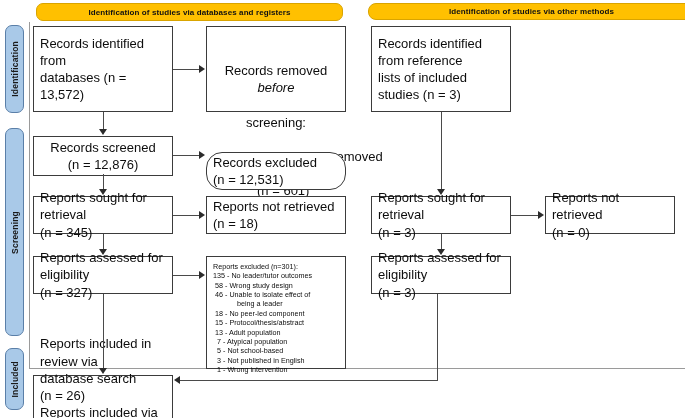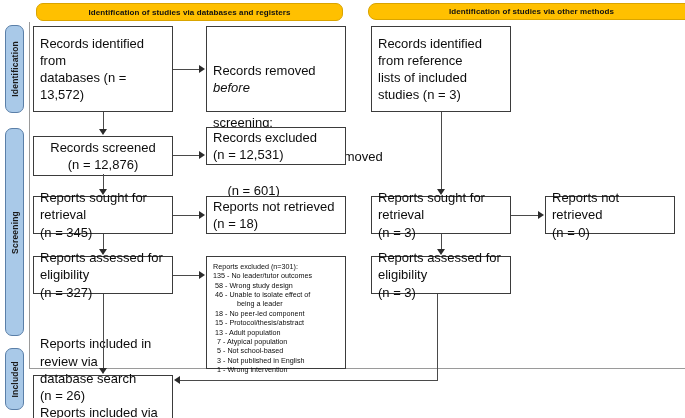--- a/index.html
+++ b/index.html
@@ -130,33 +130,33 @@
   <div class="phase-tab" style="left:5px; top:348px; width:19px; height:62px;">
     <span>Included</span>
   </div>
 
   <div class="section-header" style="left:36px; top:3px; width:307px; height:18px;">Identification of studies via databases and registers</div>
   <div class="section-header" style="left:368px; top:3px; width:327px; height:17px;border-radius:8px;">Identification of studies via other methods</div>
 
   <div class="box" style="left:33px; top:26px; width:140px; height:86px;">Records identified from
 databases (n = 13,572)</div>
 
-  <div class="box top-align" style="left:206px; top:26px; width:140px; height:86px; padding-top:18px;">
+  <div class="box top-align" style="left:206px; top:26px; width:140px; height:86px; padding-top:18px;text-align:center;">
     <div>
       <span>Records removed </span><span class="ital">before</span><br>
       <span>screening:</span><br>
       <span style="white-space:pre">    Duplicate records removed</span><br>
       <span style="white-space:pre">    (n = 601)</span>
     </div>
   </div>
 
   <div class="box" style="left:33px; top:136px; width:140px; height:40px;text-align:center;">Records screened
 (n = 12,876)</div>
 
-  <div class="box" style="left:206px; top:127px; width:140px; height:38px;">Records excluded
+  <div class="box" style="left:206px; top:152px; width:140px; height:38px;border-radius:16px;">Records excluded
 (n = 12,531)</div>
 
   <div class="box" style="left:33px; top:196px; width:140px; height:38px;">Reports sought for retrieval
 (n = 345)</div>
 
   <div class="box" style="left:206px; top:196px; width:140px; height:38px;">Reports not retrieved
 (n = 18)</div>
 
   <div class="box" style="left:33px; top:256px; width:140px; height:38px;">Reports assessed for eligibility
 (n = 327)</div>

